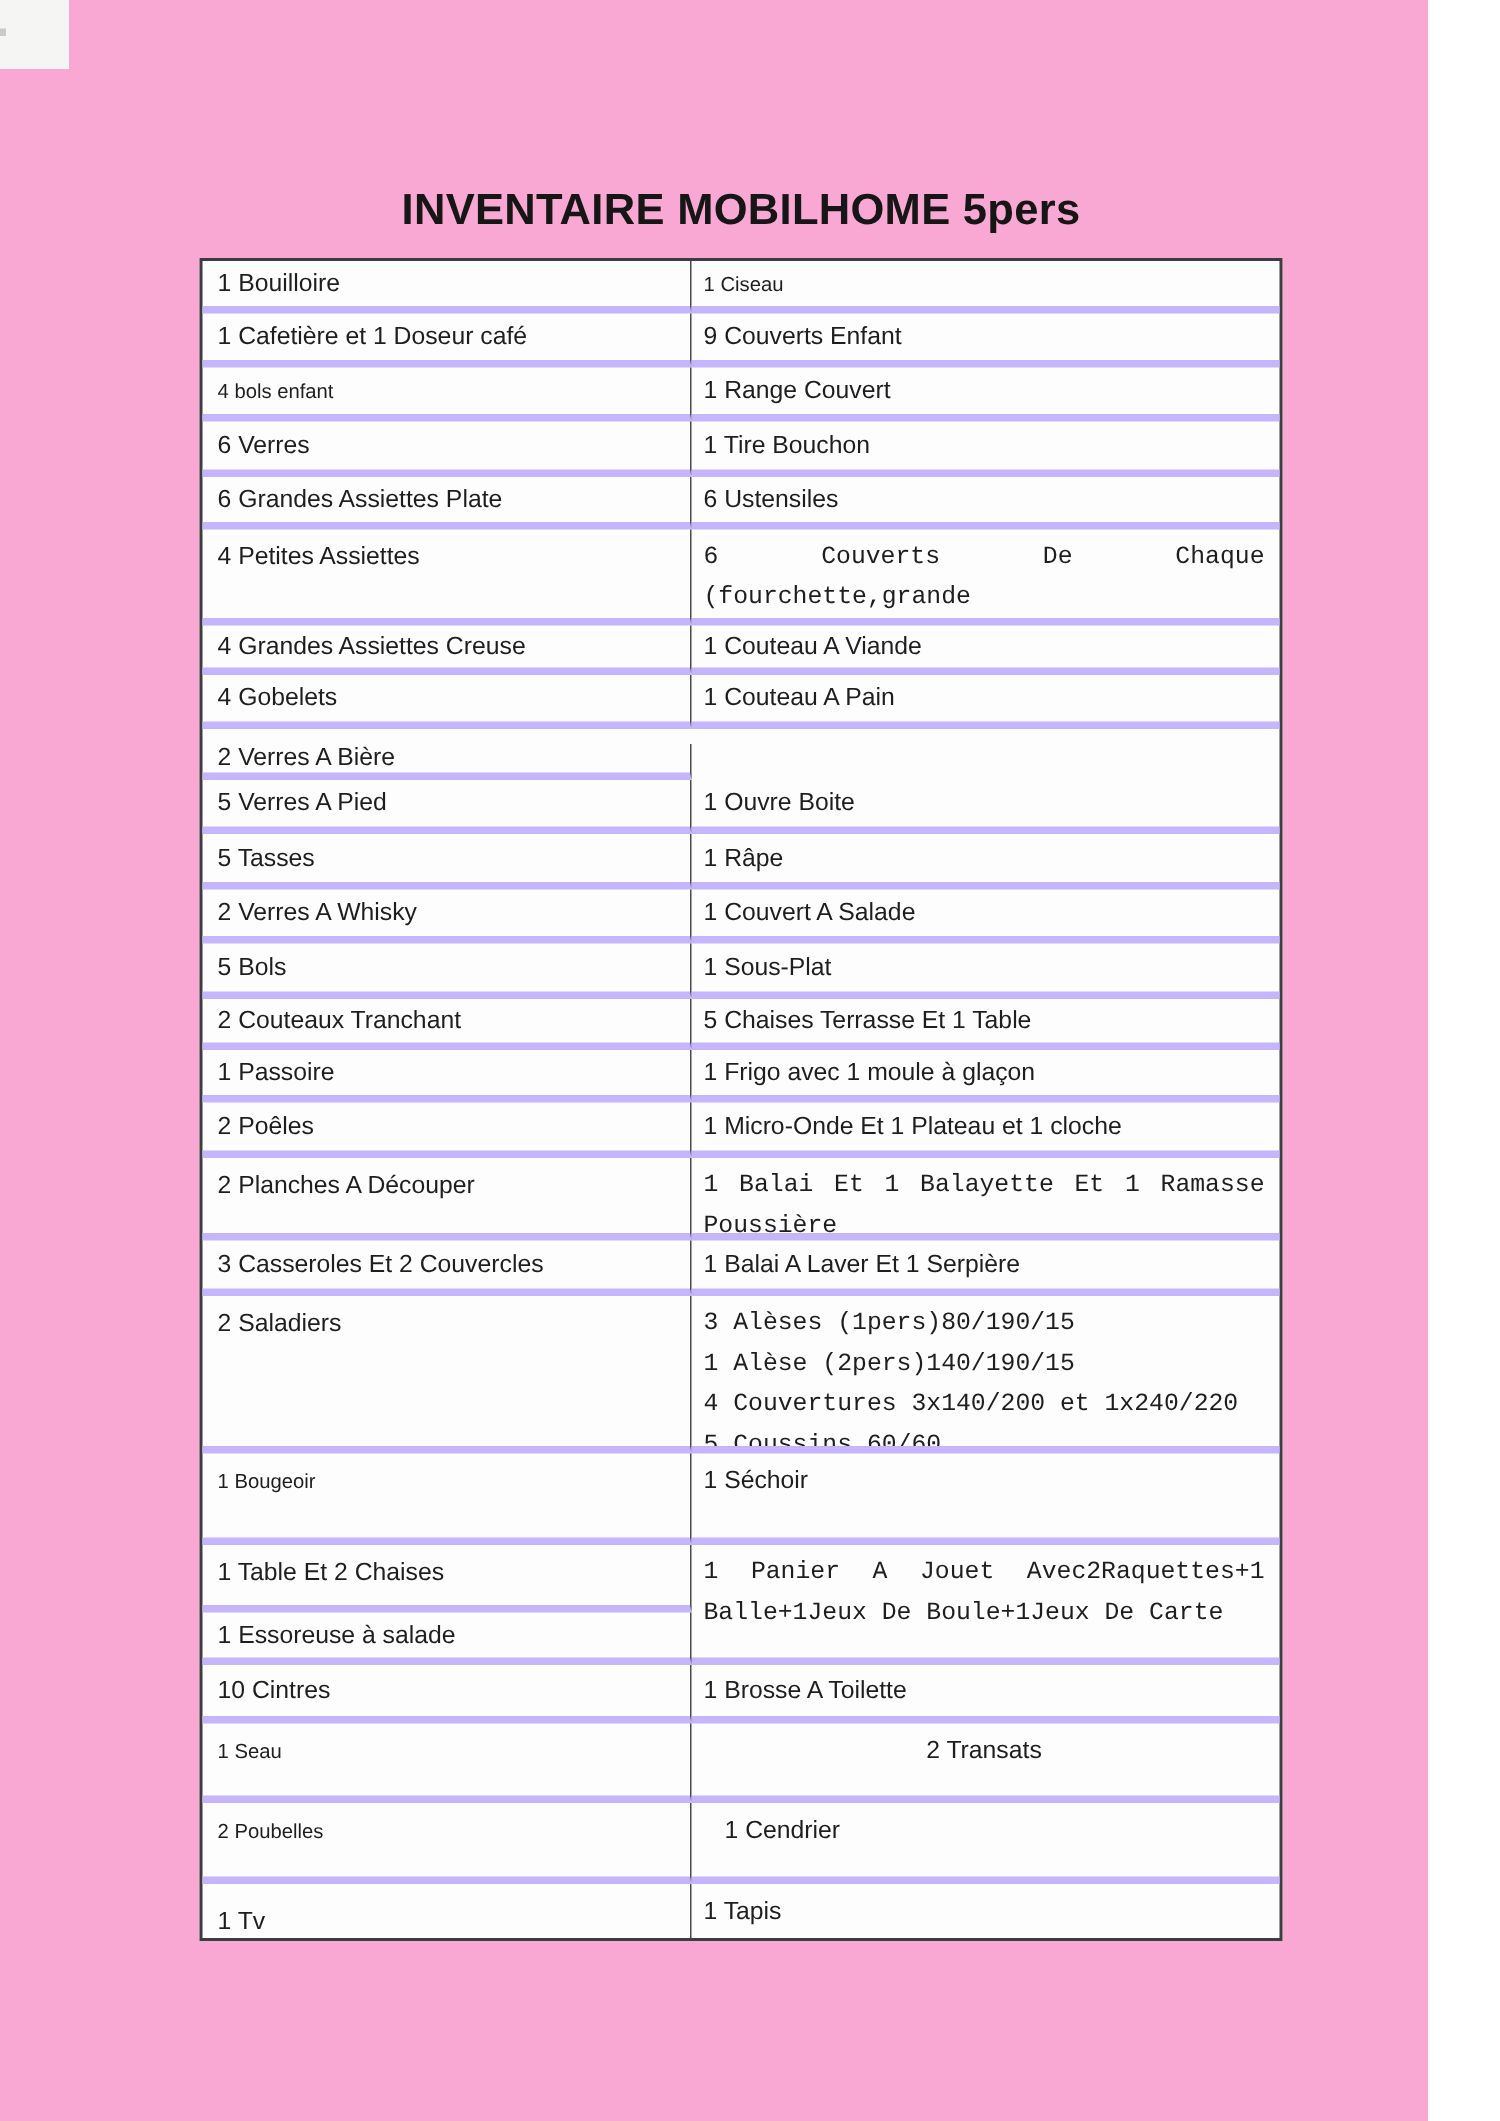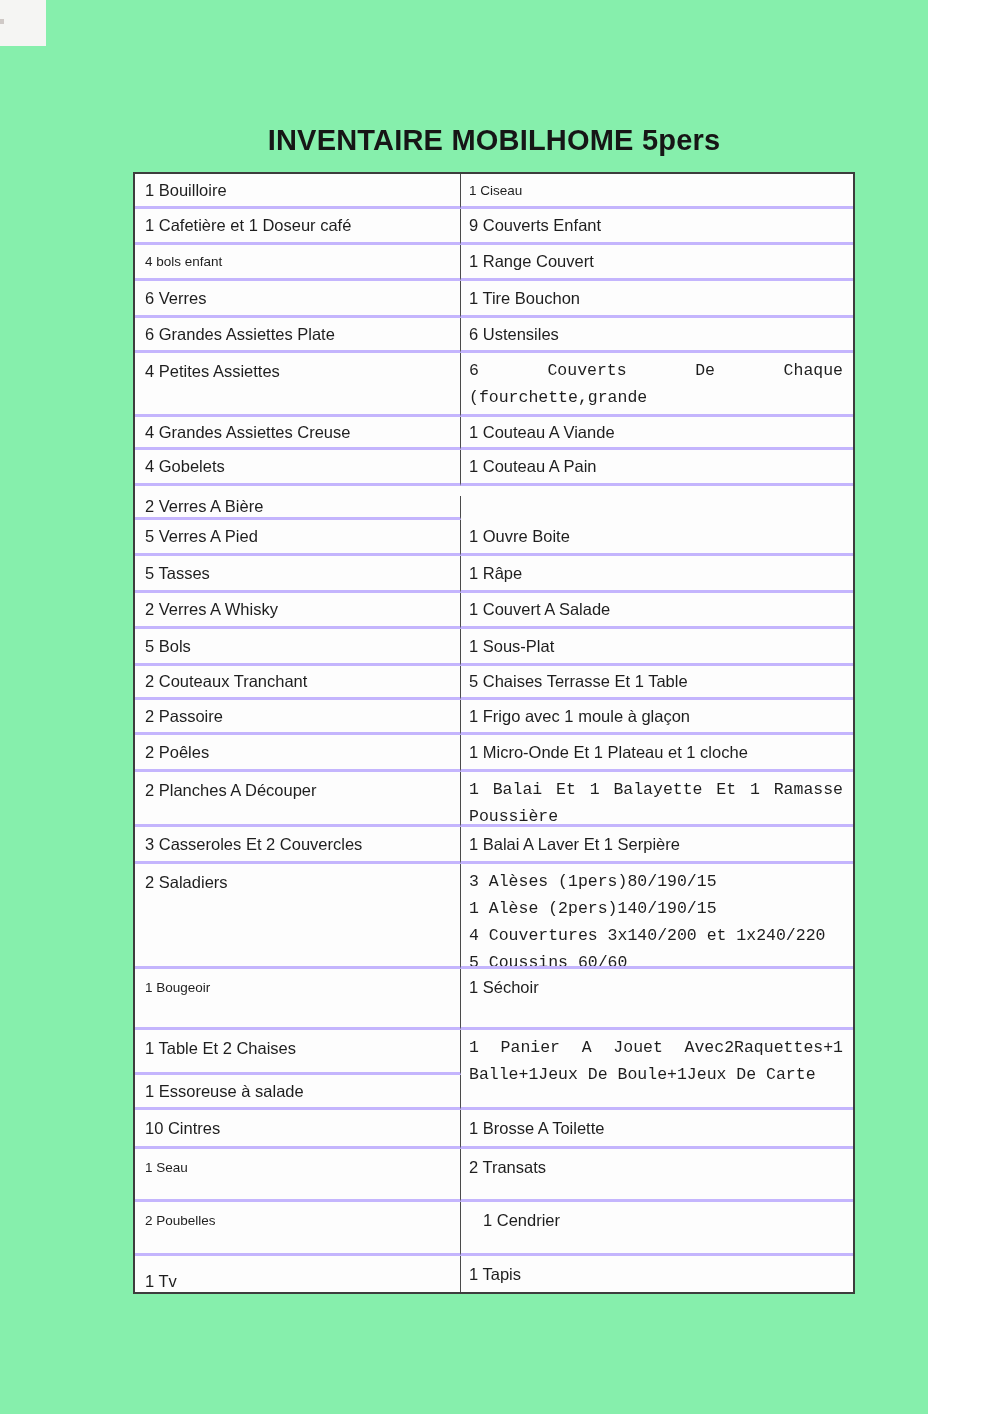--- a/index.html
+++ b/index.html
@@ -1,21 +1,22 @@
 <!DOCTYPE html>
 <html><head>
 <meta charset="utf-8">
 <style>
   html,body { margin:0; padding:0; background:#ffffff; }
   .page {
     position:relative; width:928px; height:1414px;
-    background:#86efac;
+    background:#f9a8d4;
     font-family:"Liberation Sans", sans-serif;
     color:#1e1e1e;
     overflow:hidden;
+    padding-left:24px;
   }
   .corner-smudge {
     position:absolute; left:0; top:0; width:46px; height:46px;
     background:#f5f5f3;
   }
   .edge-dash {
     position:absolute; left:0; top:19px; width:4px; height:5px;
     background:#cfc9c6;
   }
   .title {
@@ -24,21 +25,21 @@
     letter-spacing:0.2px; color:#161616; white-space:nowrap;
   }
   .inv-table {
     position:absolute; left:133px; top:172px; width:722px;
     display:grid; grid-template-columns:326px 1fr;
     border:2px solid #3d3d3d; box-sizing:border-box;
     background:#fdfdfd;
   }
   .cell {
     box-sizing:border-box; overflow:hidden;
-    border-bottom:3px solid #c4b5fd;
+    border-bottom:5px solid #c4b5fd;
     font-size:16.5px; line-height:21px;
     display:flex; align-items:center;
     padding:0 10px;
   }
   .cell.left  { border-right:1px solid #4a4a4a; padding-left:10px; }
   .cell.right { padding-left:8px; }
   .cell.small { font-size:13.5px; }
   .cell.top   { align-items:flex-start; padding-top:8px; }
   .cell.no-bb { border-bottom:none; }
   .cell.indent { padding-left:22px; }
@@ -131,21 +132,21 @@
       <div class="cell right" style="grid-area: 13 / 2;">
         <span>1 Sous-Plat</span>
       </div>
       <div class="cell left" style="grid-area: 14 / 1;">
         <span>2 Couteaux Tranchant</span>
       </div>
       <div class="cell right" style="grid-area: 14 / 2;">
         <span>5 Chaises Terrasse Et 1 Table</span>
       </div>
       <div class="cell left" style="grid-area: 15 / 1;">
-        <span>2 Passoire</span>
+        <span>1 Passoire</span>
       </div>
       <div class="cell right" style="grid-area: 15 / 2;">
         <span>1 Frigo avec 1 moule à glaçon</span>
       </div>
       <div class="cell left" style="grid-area: 16 / 1;">
         <span>2 Poêles</span>
       </div>
       <div class="cell right" style="grid-area: 16 / 2;">
         <span>1 Micro-Onde Et 1 Plateau et 1 cloche</span>
       </div>
@@ -189,21 +190,21 @@
       </div>
       <div class="cell left" style="grid-area: 23 / 1;">
         <span>10 Cintres</span>
       </div>
       <div class="cell right" style="grid-area: 23 / 2;">
         <span>1 Brosse A Toilette</span>
       </div>
       <div class="cell left small top" style="grid-area: 24 / 1;">
         <span>1 Seau</span>
       </div>
-      <div class="cell right top" style="grid-area: 24 / 2;">
+      <div class="cell right top" style="grid-area: 24 / 2; justify-content: center;">
         <span>2 Transats</span>
       </div>
       <div class="cell left small top" style="grid-area: 25 / 1;">
         <span>2 Poubelles</span>
       </div>
       <div class="cell right top indent" style="grid-area: 25 / 2;">
         <span>1 Cendrier</span>
       </div>
       <div class="cell left no-bb" style="grid-area: 26 / 1; align-items: flex-end;">
         <span>1 Tv</span>

